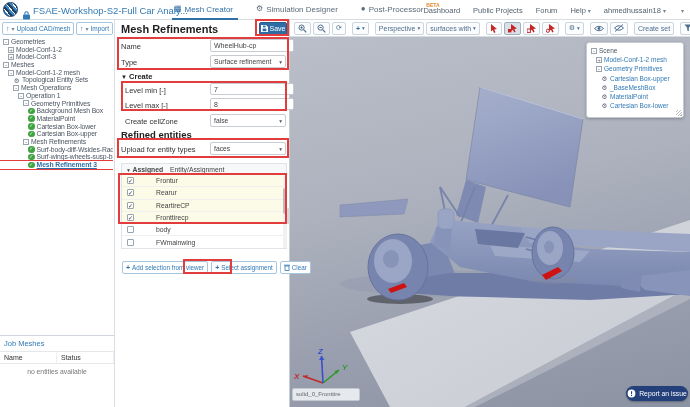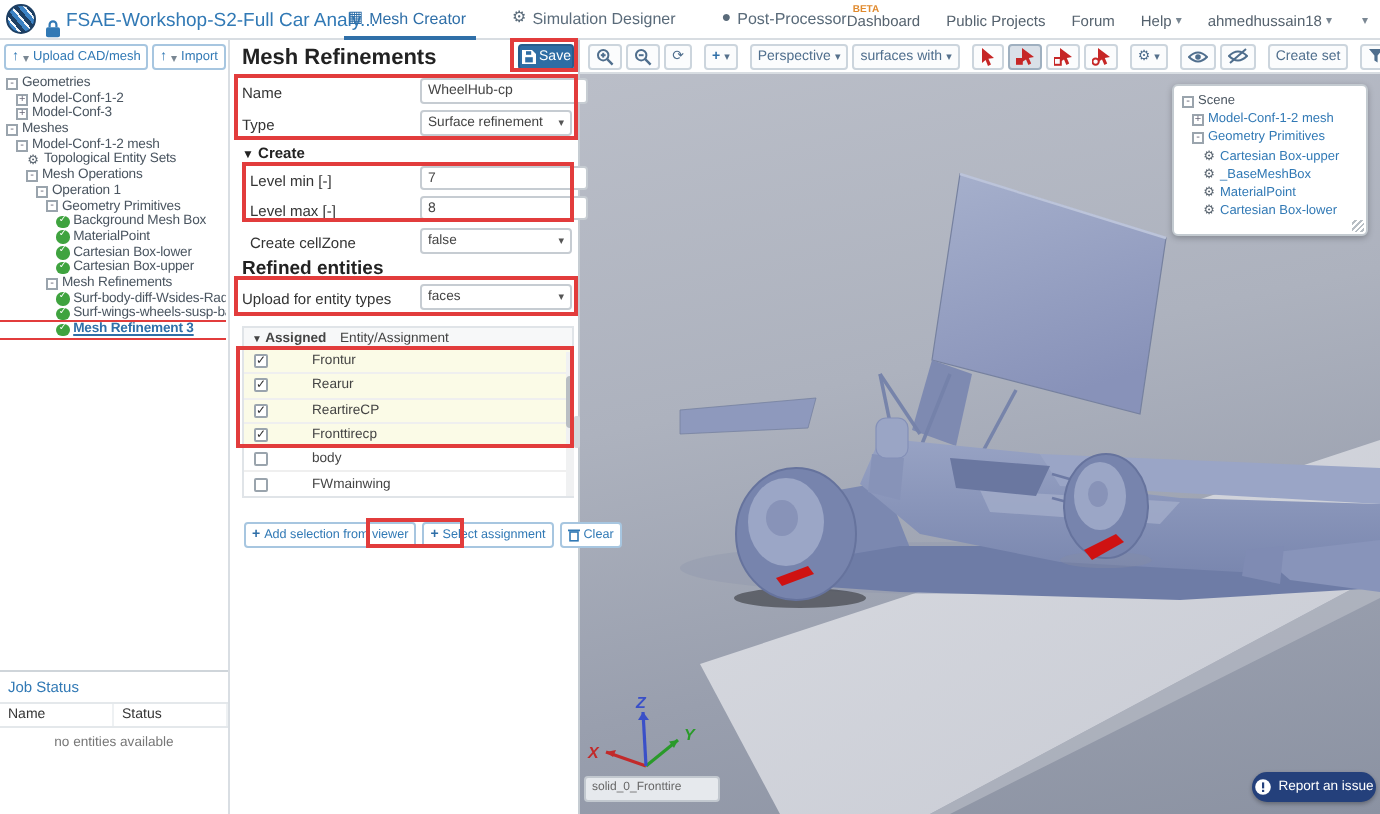--- a/index.html
+++ b/index.html
@@ -296,21 +296,21 @@
         <span class="ticon" data-icon="check"></span>
         <span class="tlabel">Surf-wings-wheels-susp-bars</span>
       </div>
 
       <div class="trow selected annotated" style="--ind: 5;">
         <span class="ticon" data-icon="check"></span>
         <span class="tlabel">Mesh Refinement 3</span>
       </div>
     </div>
   <div id="jobstatus">
-    <div id="js-title">Job Status</div>
+    <div id="js-title">Job Meshes</div>
     <div id="js-cols">
       <span>Name</span>
       <span>Status</span>
     </div>
     <div id="js-empty">no entities available</div>
   </div>
 </div>
 
 <div id="panel">
   <div id="panel-title">Mesh Refinements</div>

